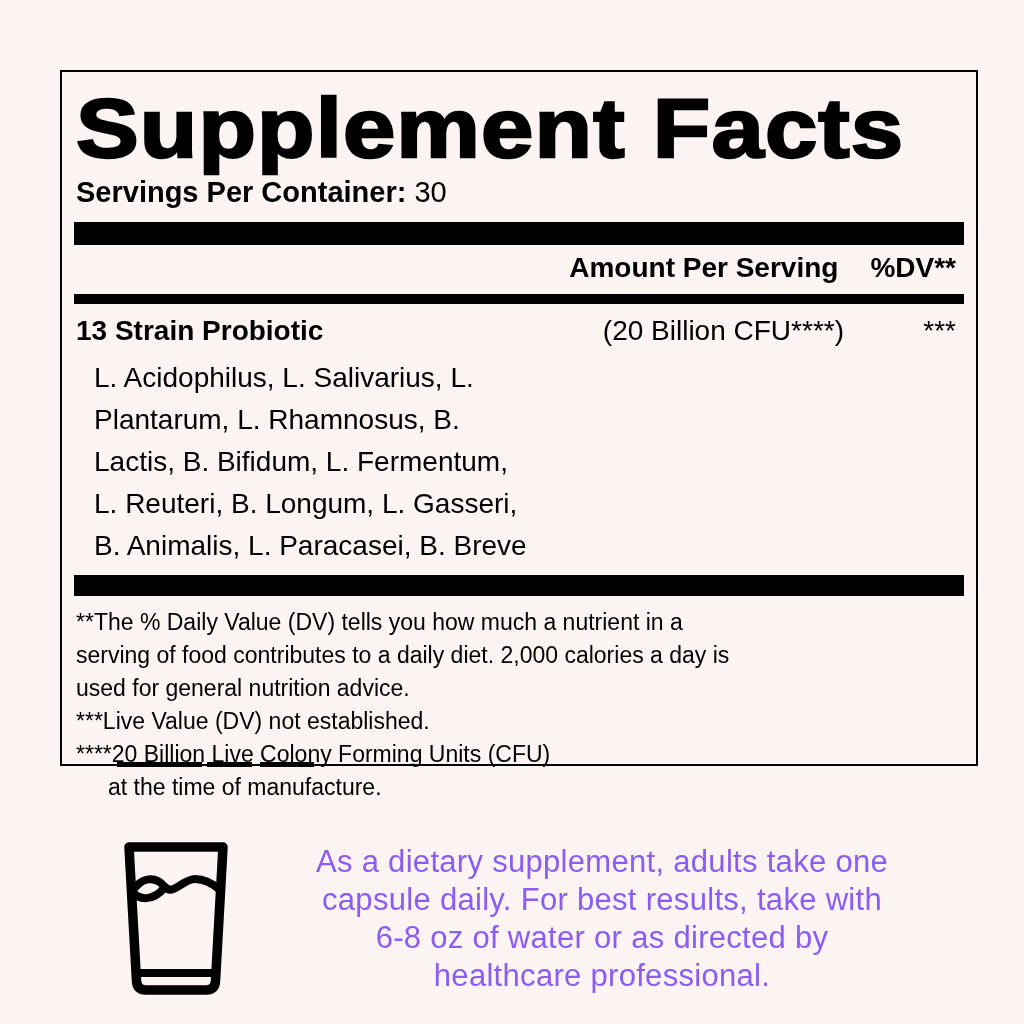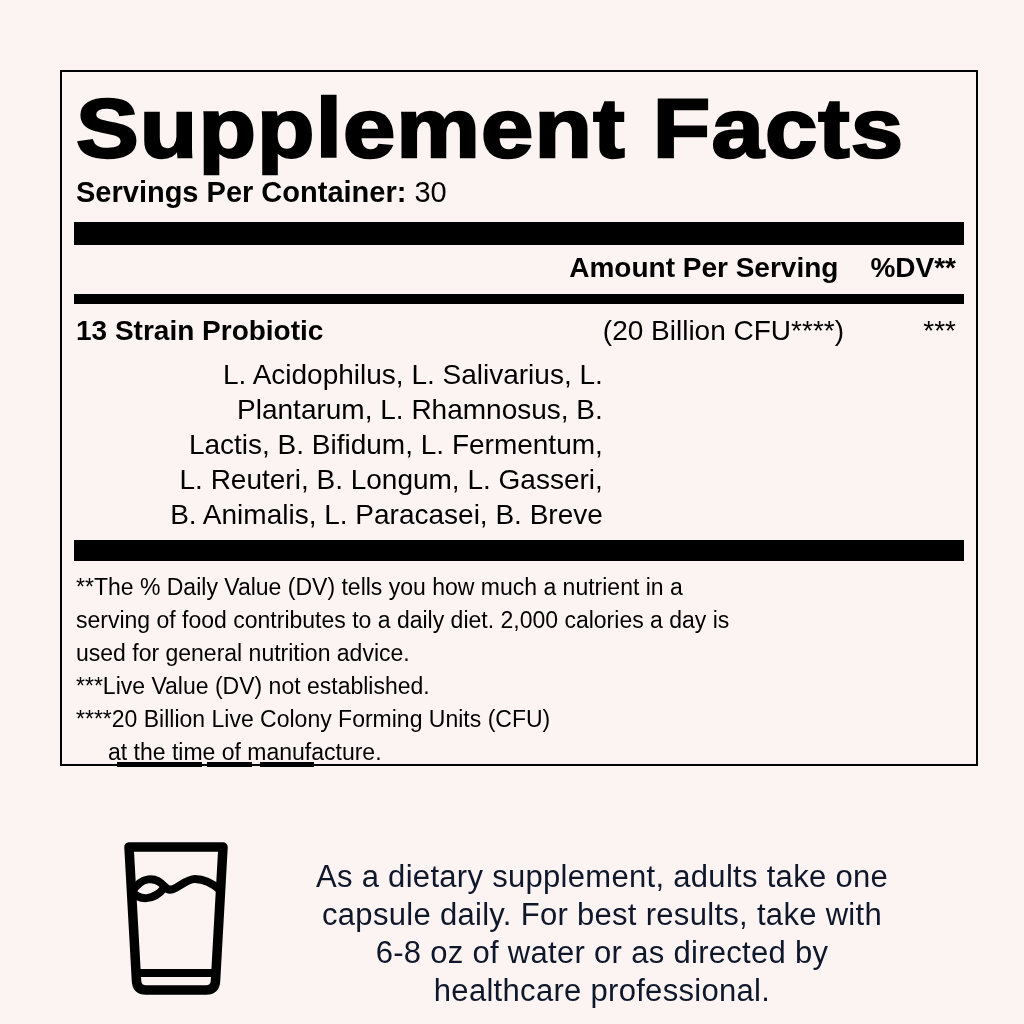--- a/index.html
+++ b/index.html
@@ -58,21 +58,21 @@
   .ingredient-row {
     display: flex;
     align-items: flex-start;
     margin-top: 10px;
     font-size: 28px;
     line-height: 33px;
     padding-right: 6px;
   }
   .ing-left { flex: 1; }
   .ing-name { font-weight: bold; }
-  .strains  { margin: 10px 0 0 18px; white-space: pre-wrap; font-size: 28px; line-height: 35px; text-align: right; }
+  .strains  { margin: 10px 0 0 18px; white-space: pre-wrap; font-size: 28px; line-height: 42px; }
   .amount-col { text-align: right; line-height: 34px; white-space: nowrap; }
   .dv-col { width: 112px; text-align: right; white-space: nowrap; }
 
   .footnotes { margin-top: 10px; font-size: 23px; line-height: 33px; }
   .pre { white-space: pre-wrap; }
 
   .dash { position: absolute; height: 5px; background: #000; bottom: -3px; }
   .dash-1 { left: 55px;  width: 85px; }
   .dash-2 { left: 145px; width: 45px; }
   .dash-3 { left: 198px; width: 54px; }
@@ -93,27 +93,27 @@
     position: absolute;
     left: 0;
     top: 840px;
     width: 1024px;
     display: flex;
     align-items: flex-start;
   }
   .glass-wrap { margin-left: 120px; flex: none; }
   .dir-text {
     margin-left: 20px;
-    margin-top: 18px;
+    margin-top: 3px;
     width: 700px;
     text-align: center;
     font-size: 31px;
     line-height: 38px;
     letter-spacing: 0.3px;
-    color: #0f172a;
+    color: #8b5cf6;
     white-space: pre-wrap;
   }
 </style>
 </head>
 <body style="background: rgb(252, 244, 243);">
 
 <div class="page">
 
   <div class="facts-box">
 

